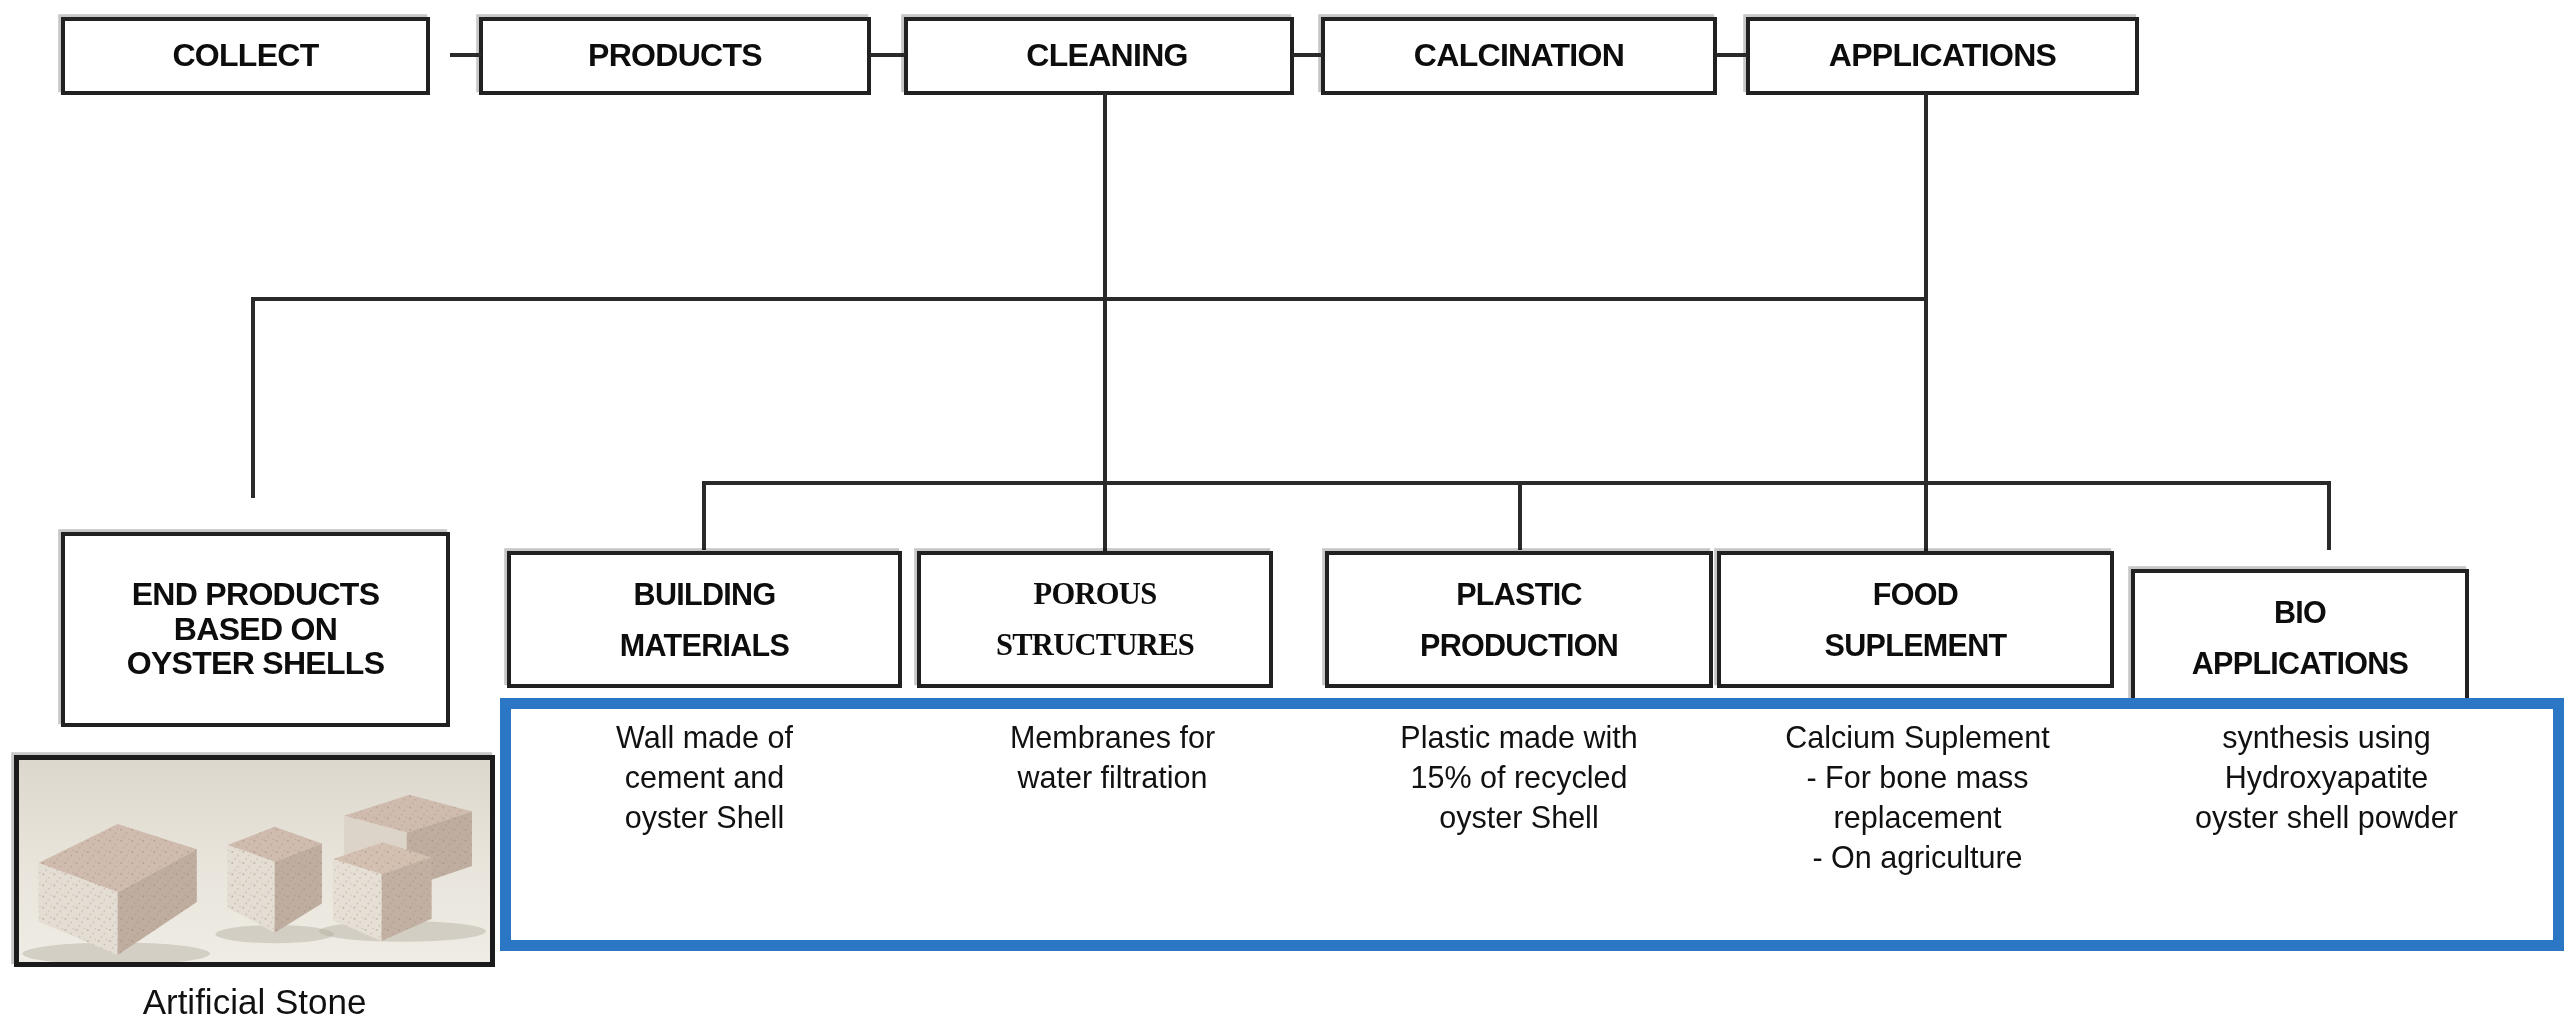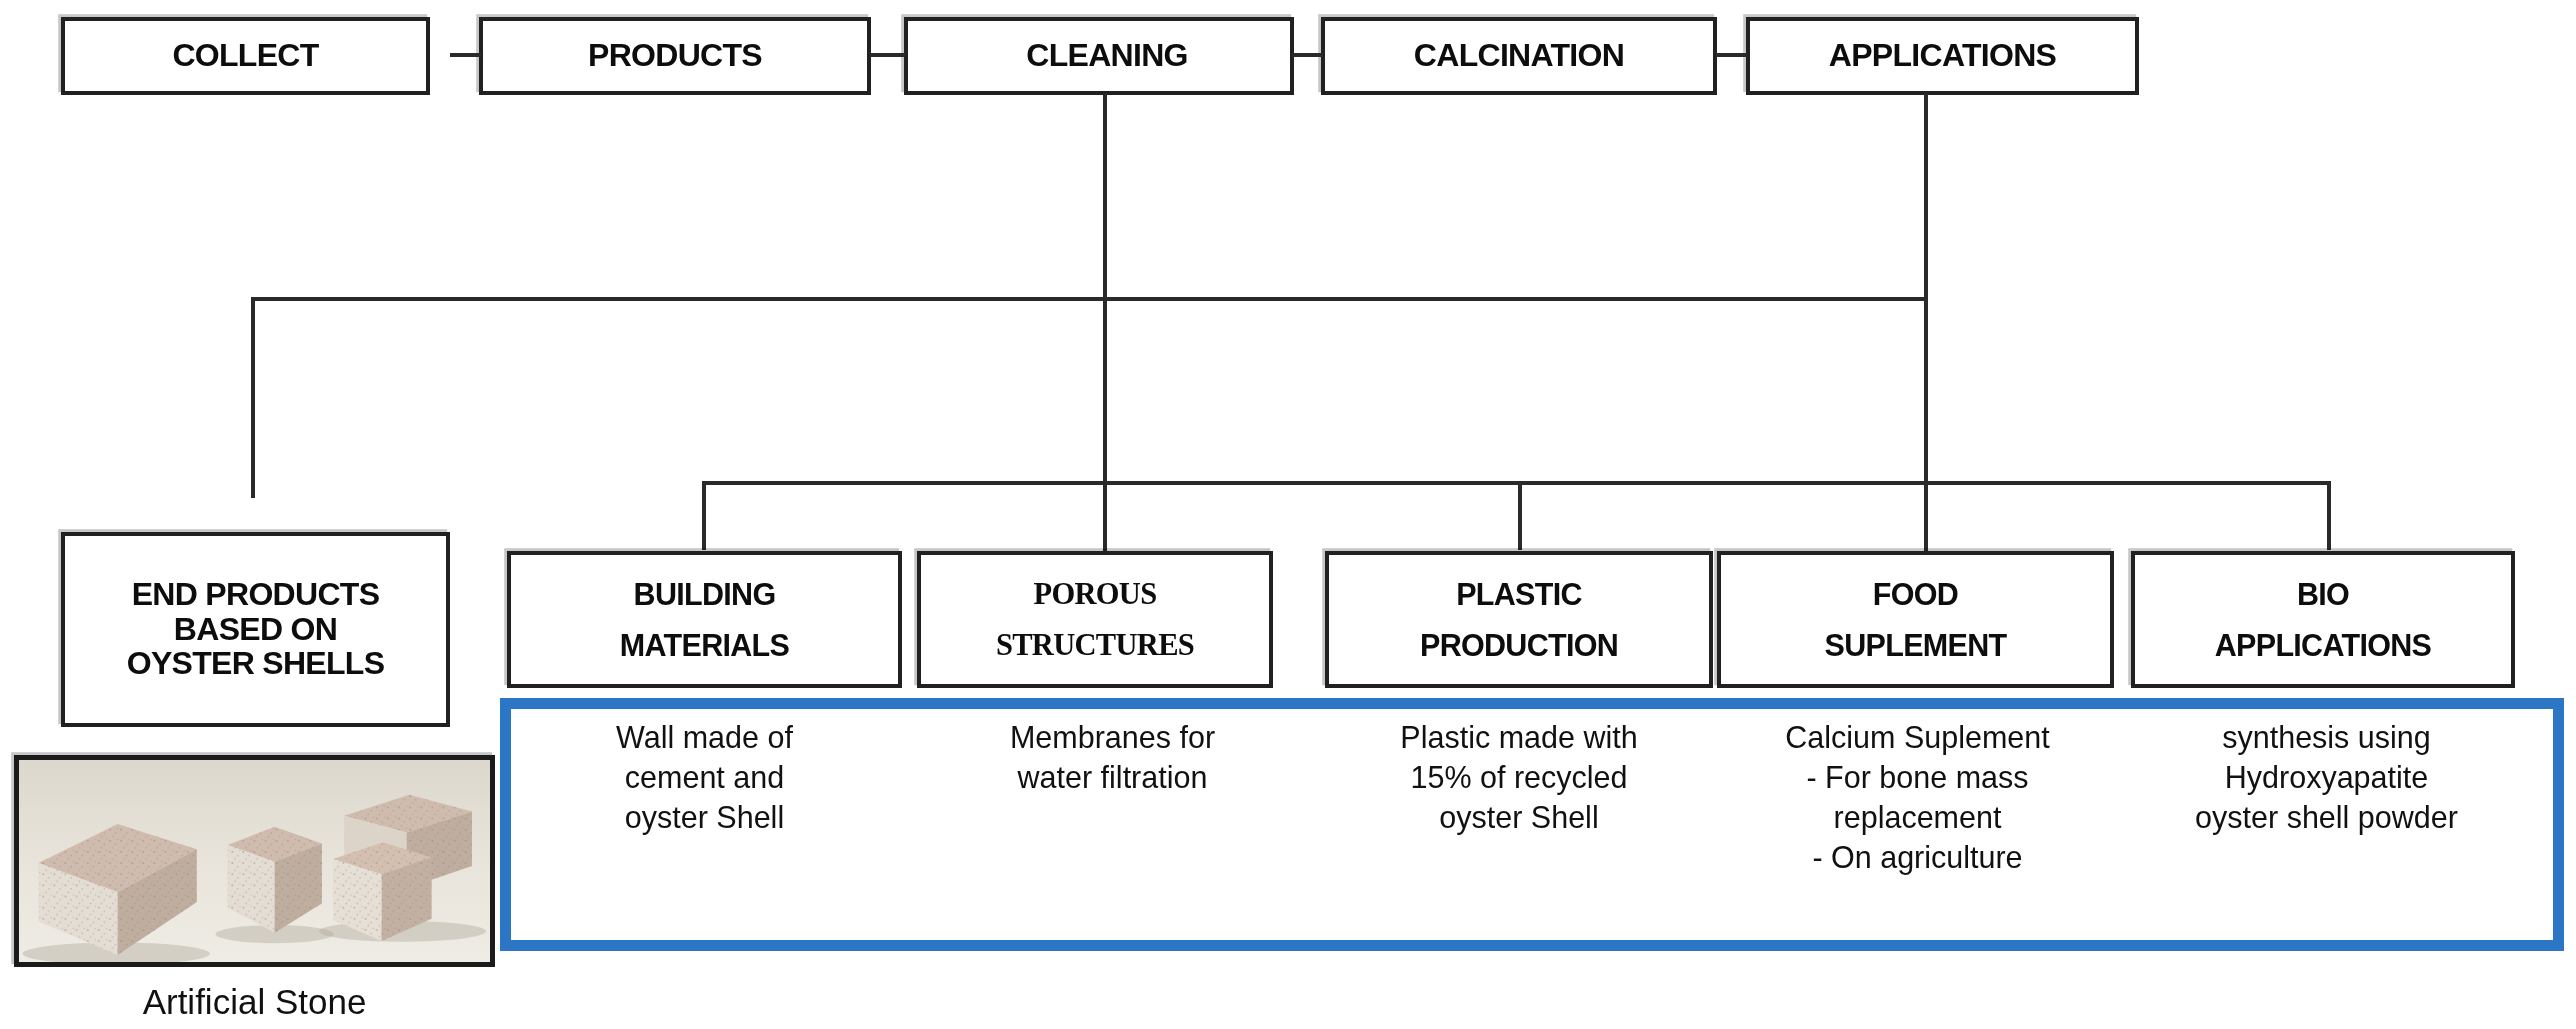--- a/index.html
+++ b/index.html
@@ -29,21 +29,21 @@
   .b-transport{left:479px;width:392px;}
   .b-cleaning{left:904px;width:390px;padding-left:16px;}
   .b-calcination{left:1321px;width:396px;}
   .b-applications{left:1746px;width:393px;}
 
   .catrow{top:551px;height:137px;font-size:30.5px;gap:19.4px;line-height:1.05;}
   .b-building{left:507px;width:395px;}
   .b-porous{left:917px;width:356px;font-family:Liberation Serif, serif;}
   .b-plastic{left:1325px;width:388px;}
   .b-food{left:1717px;width:397px;}
-  .b-bio{left:2131px;width:384px;}
+  .b-bio{left:2131px;width:338px;margin-top:18px;}
 
   .b-endproducts{
     left:61px;top:496px;width:389px;height:195px;
     font-size:32px;gap:1px;line-height:1.05;margin-top:36px;
   }
 
   
   .line{position:absolute;background:#2a2a2a;}
   .lh{height:3.5px;}
   .lv{width:3.5px;}

